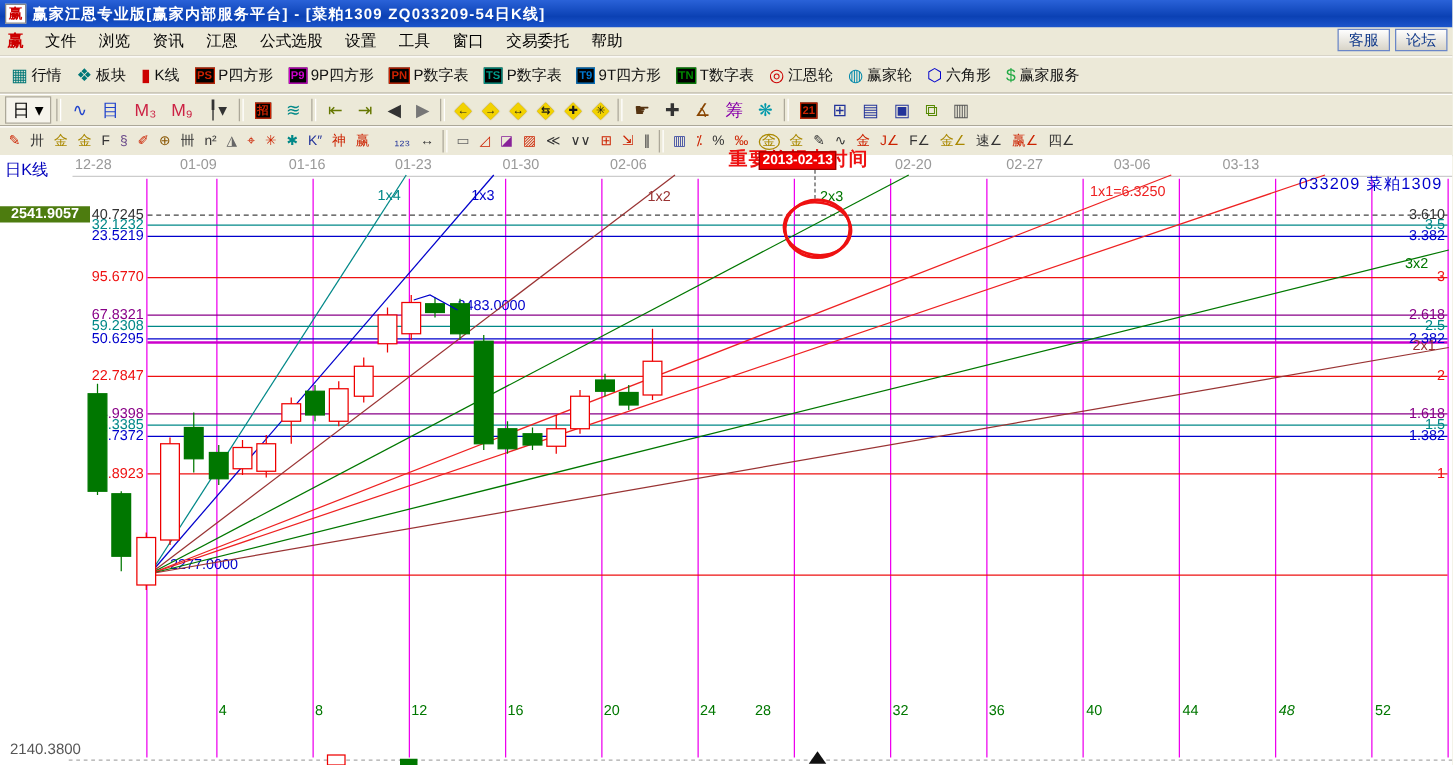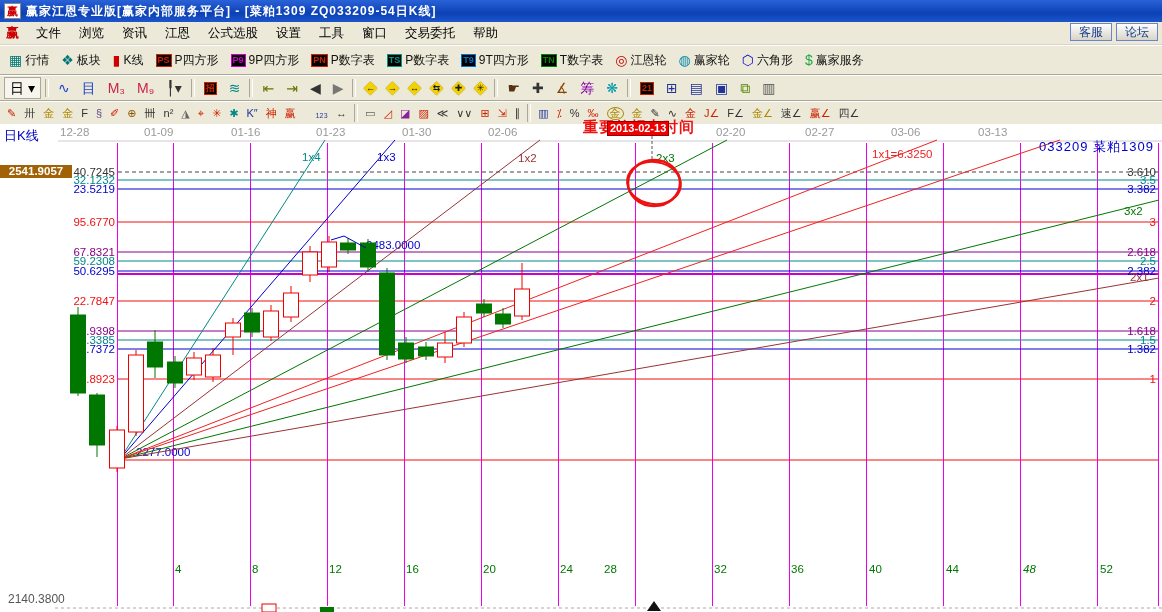--- a/index.html
+++ b/index.html
@@ -42,21 +42,21 @@
   
   .chart{position:absolute;left:0;top:124px;width:1162px;height:488px;background:#fff;overflow:visible;}
   .chart svg{position:absolute;left:0;top:0;}
   #grid-layer{z-index:1;}
   #chart-labels{position:absolute;left:0;top:0;width:100%;height:100%;z-index:2;}
   #data-layer{z-index:3;}
   .clbl{position:absolute;white-space:nowrap;font-size:11.5px;line-height:13px;}
   .clbl.r{text-align:right;}
   .panel-label{position:absolute;left:4px;top:3px;color:#0000bb;font-size:13px;z-index:4;}
   .symbol-label{position:absolute;right:8px;top:14px;color:#0000cc;font-size:13px;z-index:4;letter-spacing:1px;}
-  .price-tag{position:absolute;left:0;top:41px;width:72px;height:13px;background:#a16207;color:#fff;
+  .price-tag{position:absolute;left:0;top:41px;width:72px;height:13px;background:#4d7c0f;color:#fff;
     font-size:11.5px;font-weight:bold;text-align:center;line-height:13px;z-index:4;}
   .bottom-value{position:absolute;left:8px;top:468px;color:#555;font-size:12px;z-index:4;}
   .annot{position:absolute;left:583px;top:-6px;z-index:5;color:#ee1111;font-size:15px;font-weight:bold;
     letter-spacing:1px;white-space:nowrap;}
   .annot .date-badge{position:absolute;left:24px;top:3px;background:#ee0000;color:#fff;font-size:11px;
     font-weight:bold;letter-spacing:0;padding:0 2px;line-height:13px;border:1px solid #990000;}
 </style>
 </head>
 <body>
 

